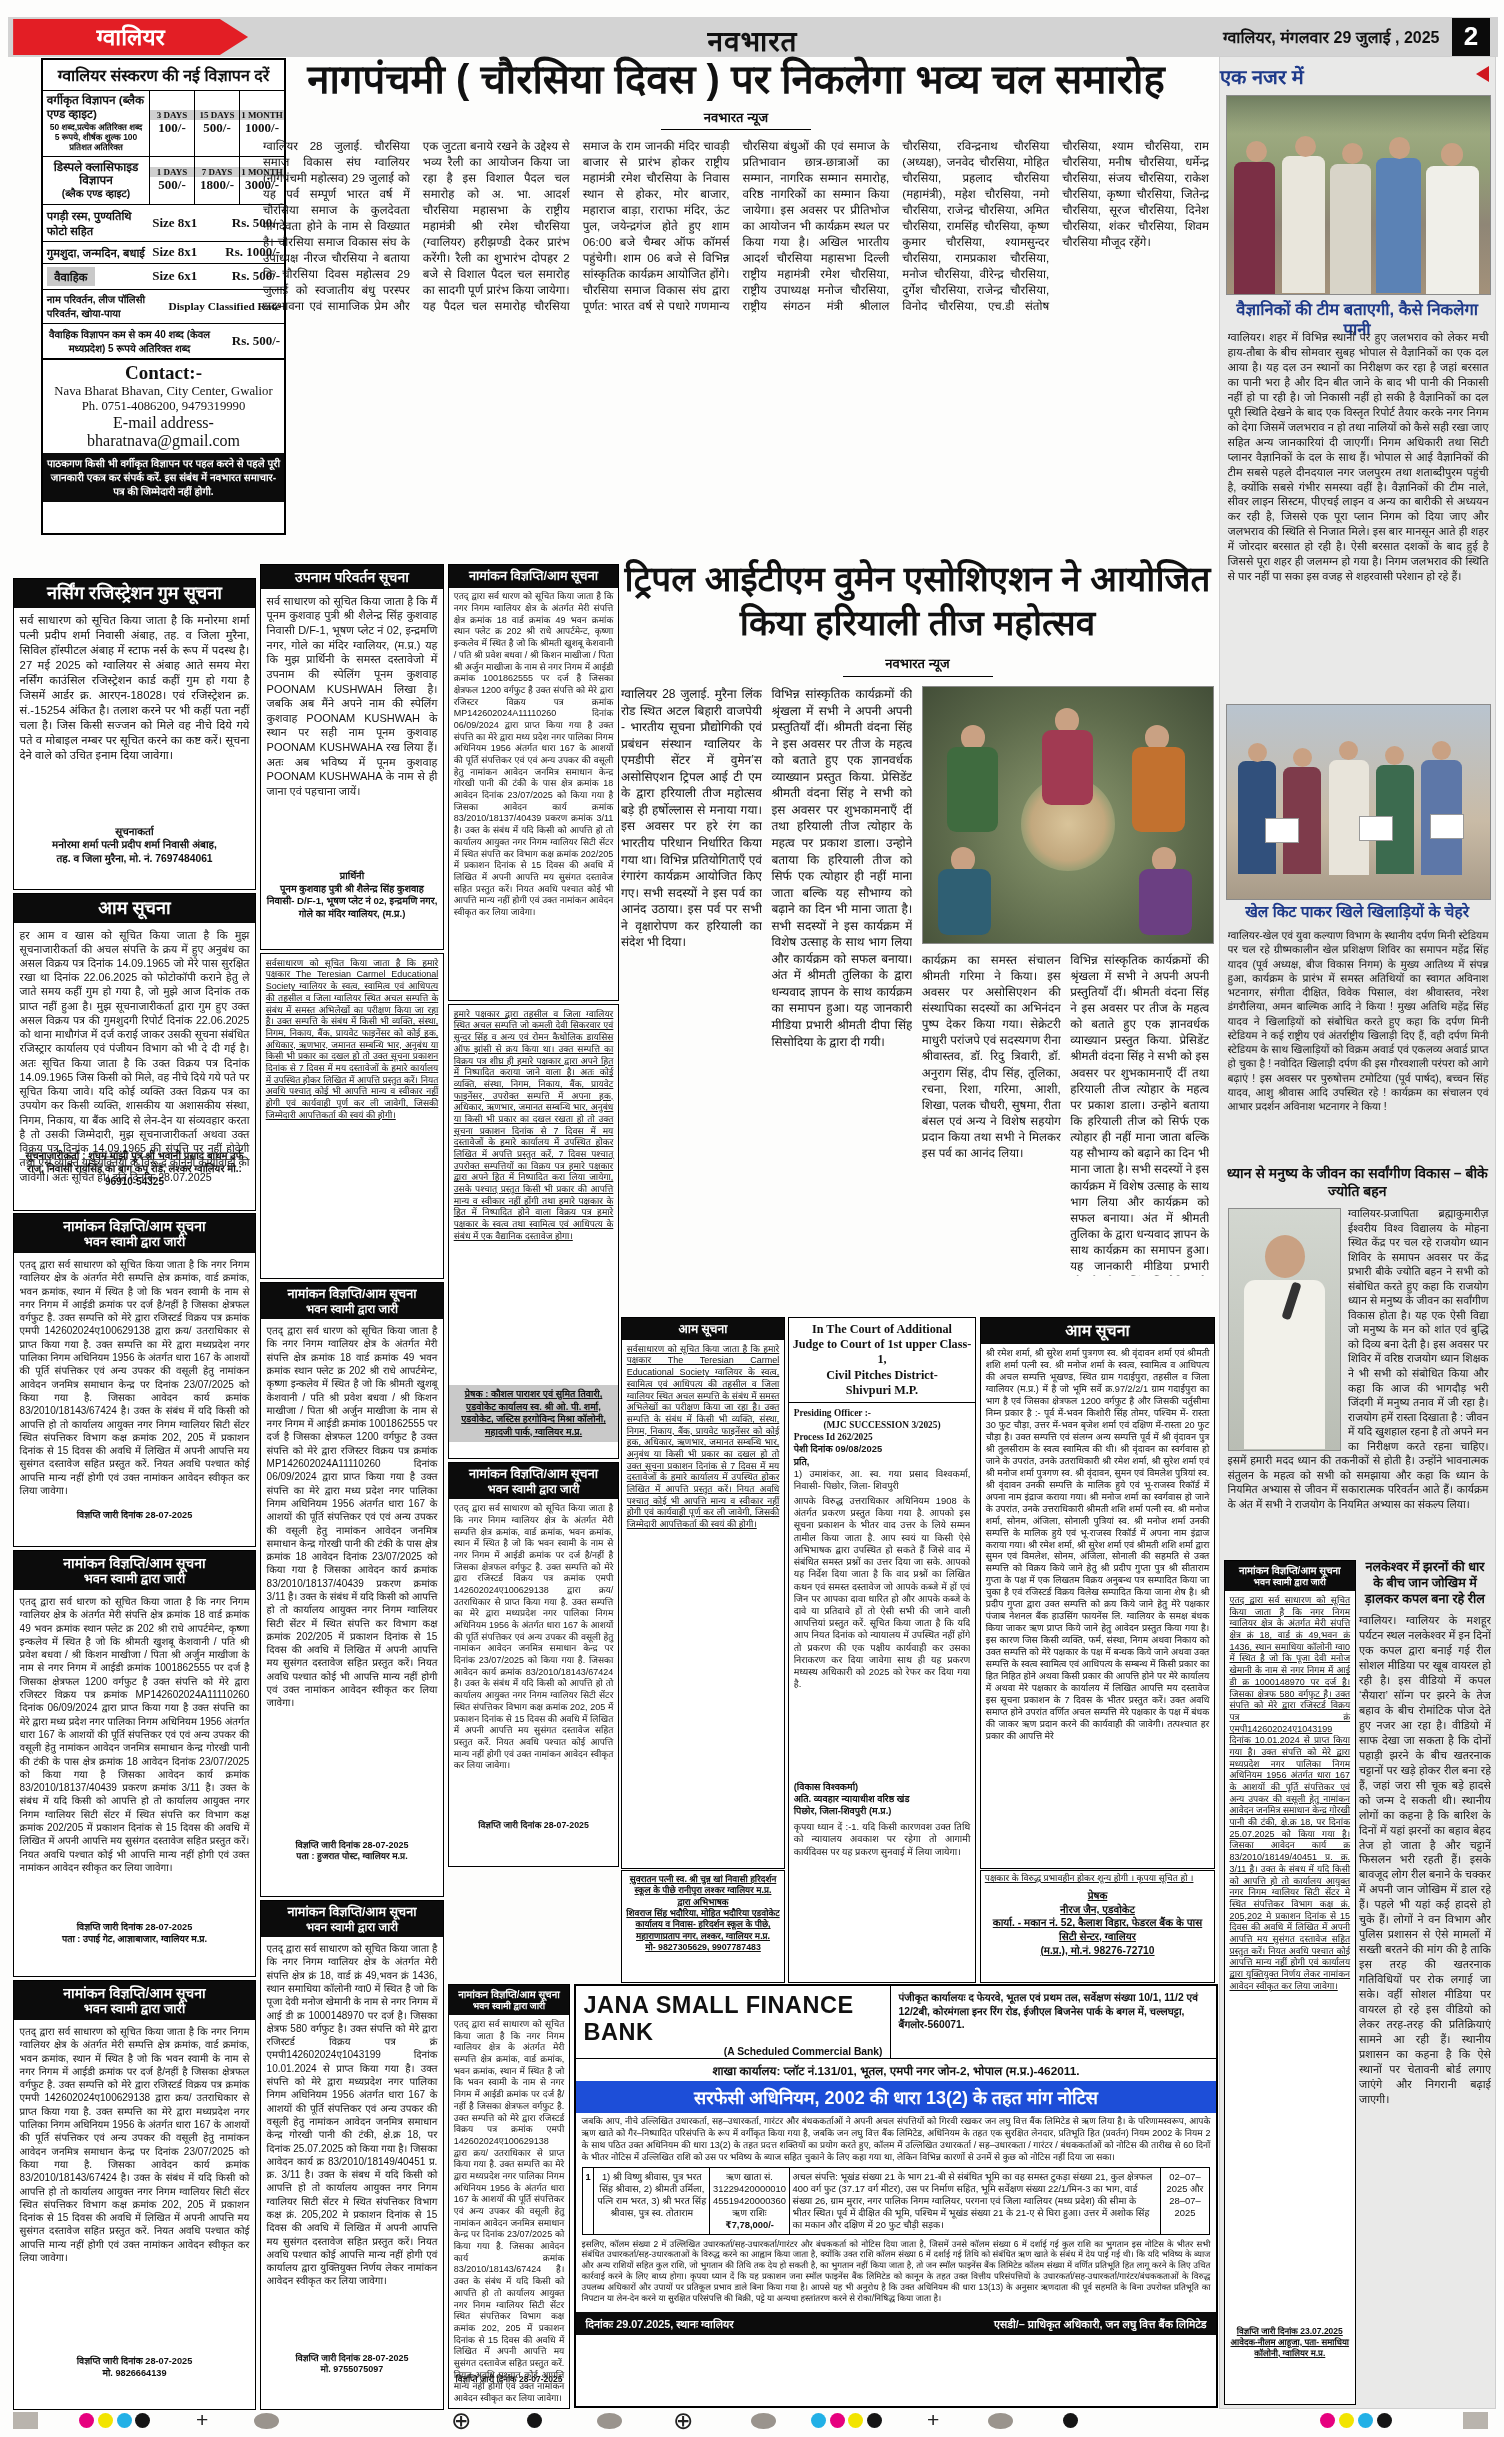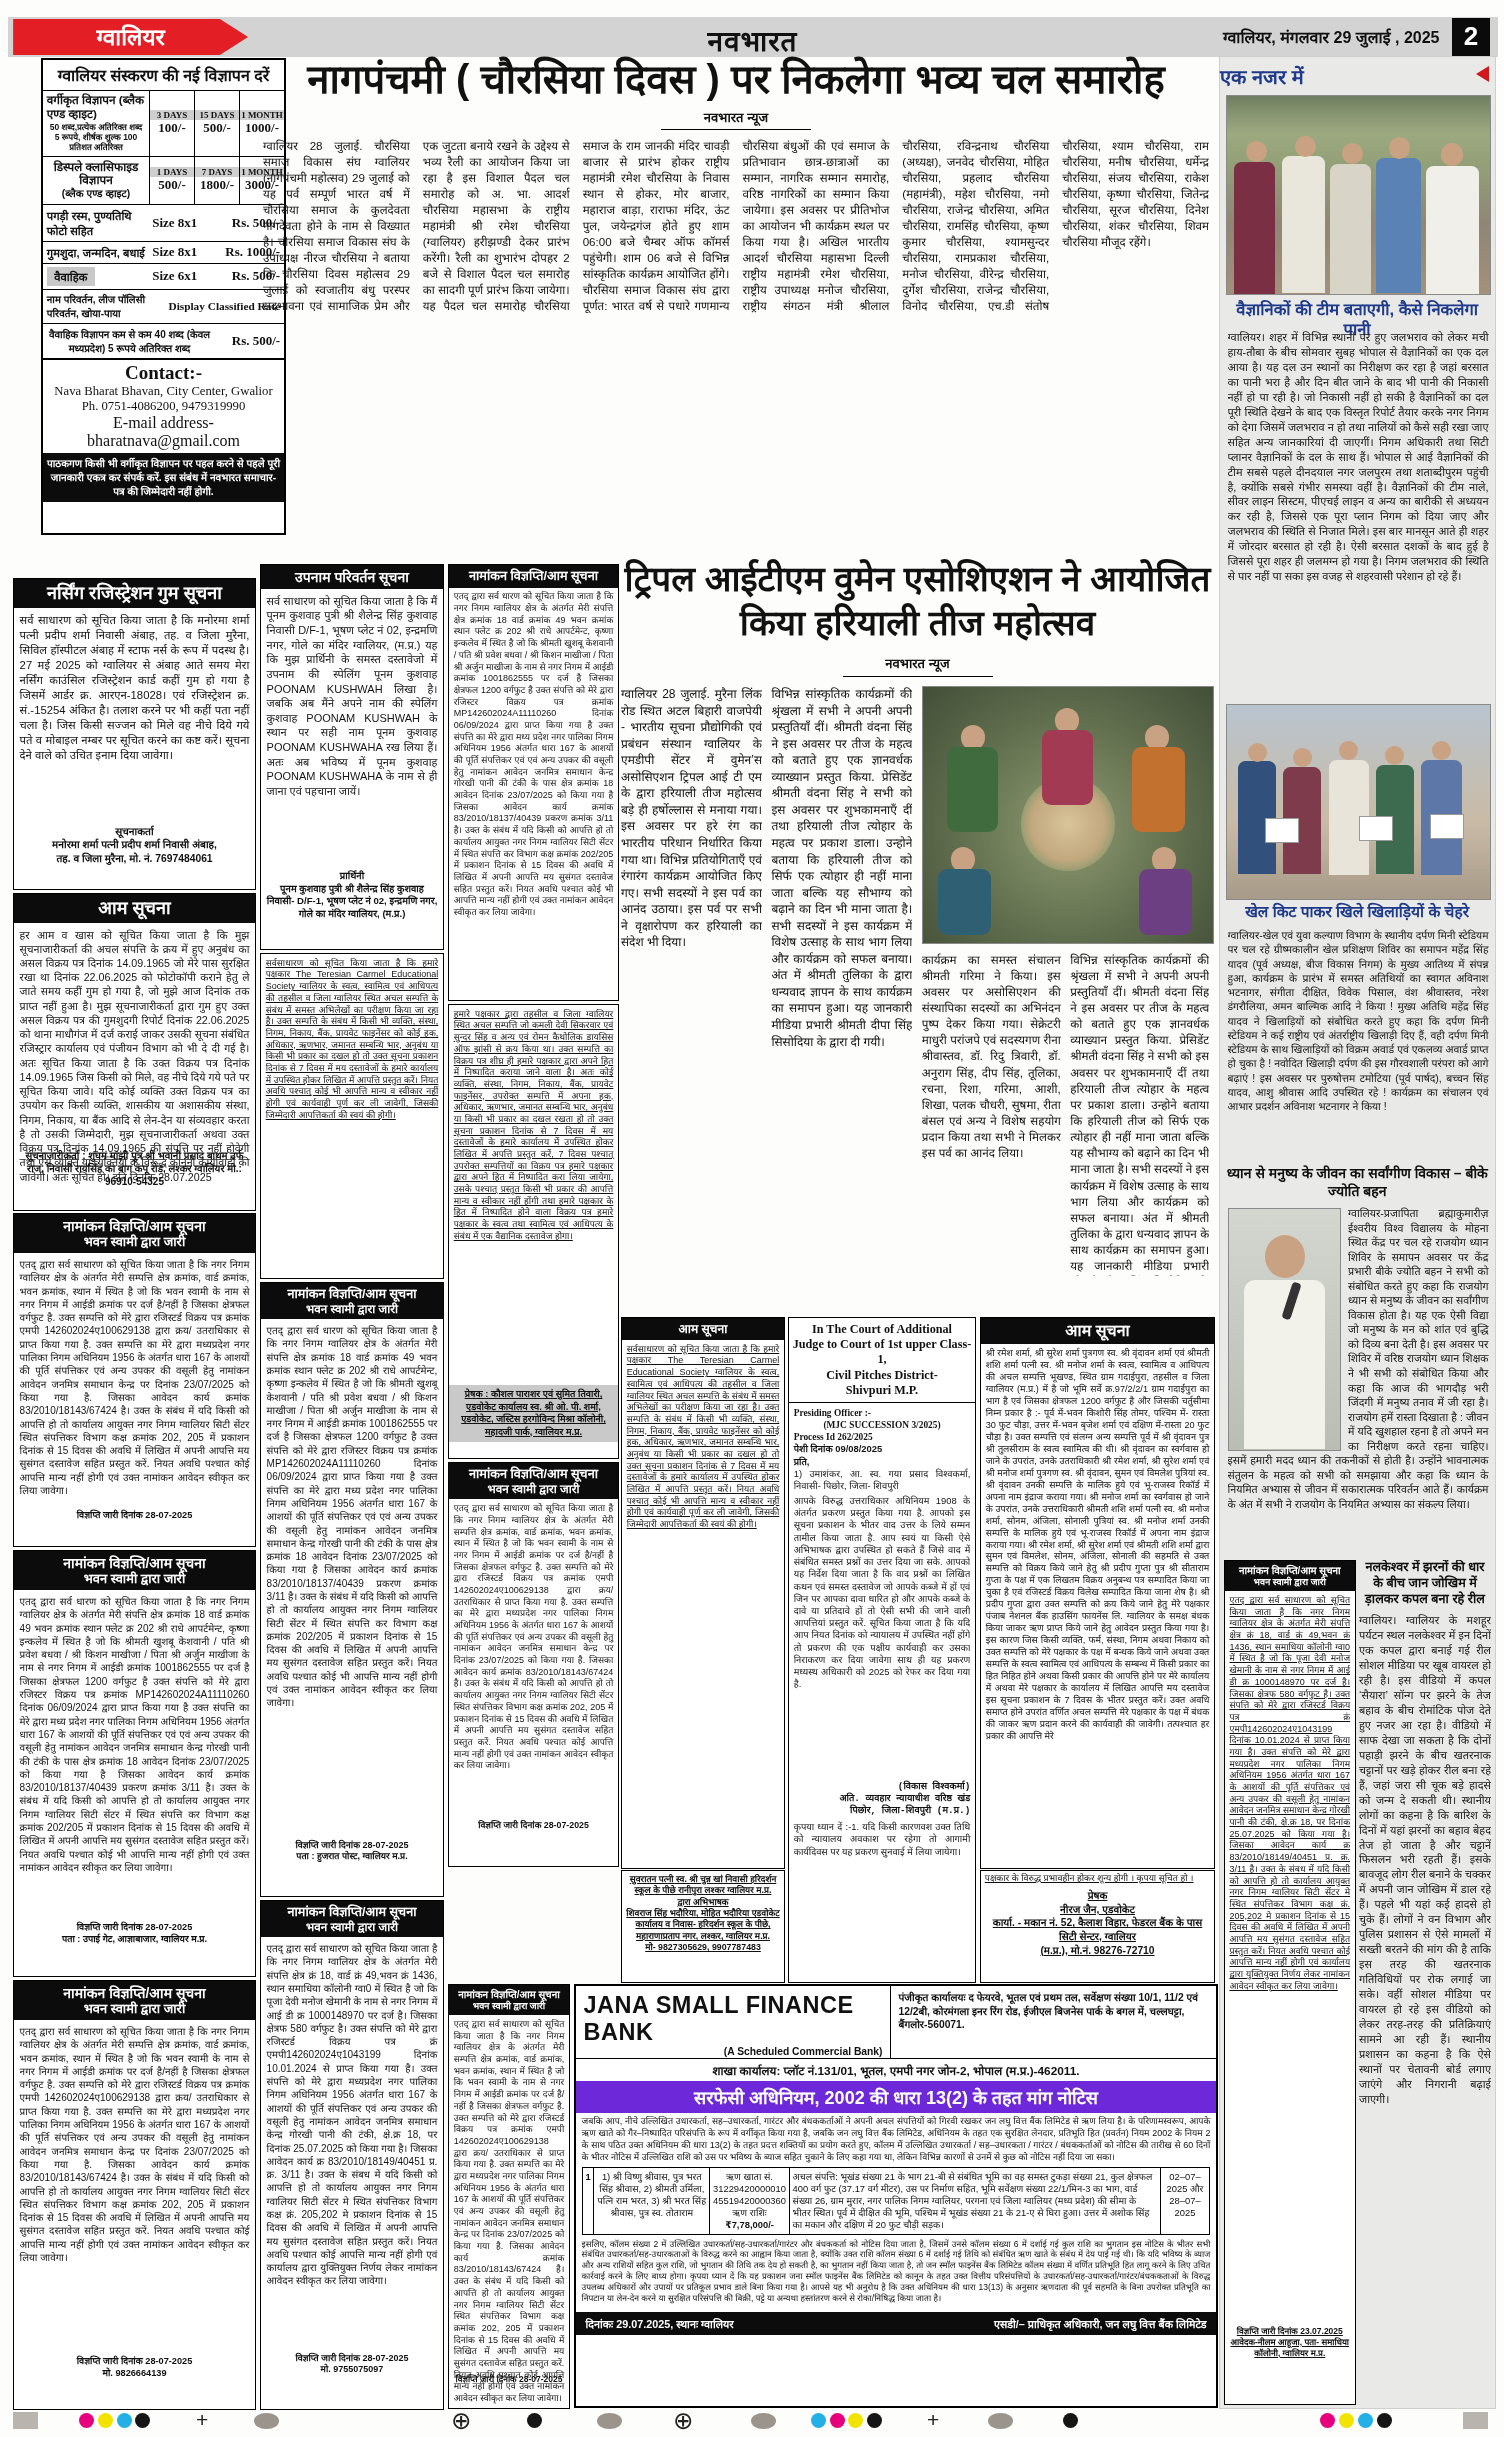--- a/index.html
+++ b/index.html
@@ -45,21 +45,21 @@
   .pcell{width:44px;border-left:1.4px solid #000;text-align:center;display:flex;flex-direction:column;justify-content:center;}
   .pcell .d{font-size:9px;font-weight:bold;background:#cfcfcf;font-family:"Liberation Serif",serif;}
   .pcell .p{font-size:13px;font-weight:bold;font-family:"Liberation Serif",serif;}
   .sizerow{display:flex;align-items:center;border-top:1.9px solid #000;padding:2.8px 3.8px;}
   .sizerow .lab{flex:1;font-weight:bold;font-size:11.3px;}
   .sizerow .sz{width:60px;font-weight:bold;font-size:13px;font-family:"Liberation Serif",serif;}
   .sizerow .rt{width:68px;font-weight:bold;font-size:13px;text-align:right;font-family:"Liberation Serif",serif;}
   
   .bank-name{font-weight:bold;font-size:23.5px;letter-spacing:0.5px;}
   .bank-sub{font-weight:bold;font-size:10.3px;text-align:right;}
-  .bank-bar{background:#6d28d9;color:#fff;font-weight:bold;font-size:18px;text-align:center;padding:3.8px 0;}
+  .bank-bar{background:#1d4ed8;color:#fff;font-weight:bold;font-size:18px;text-align:center;padding:3.8px 0;}
   .btable{border-collapse:collapse;width:100%;}
   .btable td,.btable th{border:1.1px solid #000;font-size:9.4px;line-height:1.28;padding:2.8px;vertical-align:top;}
   .btable th{background:#e2e2e2;text-align:center;font-weight:bold;}
   .bank-foot{background:#0c0c0c;color:#fff;font-weight:bold;font-size:10.8px;display:flex;justify-content:space-between;padding:3.8px 9.4px;}
   
   .dot{position:absolute;width:15px;height:15px;border-radius:50%;}
   .oval{position:absolute;width:24.5px;height:16px;border-radius:50%;background:#9a948d;}
   .crossmark{position:absolute;font-size:21px;color:#222;font-weight:normal;}
 </style>
 </head>
@@ -346,21 +346,21 @@
     <div class="body-xs" style="font-size:9.4px;">
       <div class="serif" style="font-weight:bold;">Presiding Officer :-</div>
       <div class="serif" style="text-align:center;font-weight:bold;">(MJC SUCCESSION 3/2025)</div>
       <div style="display:flex;justify-content:space-between;font-weight:bold;">
         <span class="serif">Process Id 262/2025</span>
       </div>
       <div style="font-weight:bold;">पेशी दिनांक 09/08/2025</div>
       <div style="font-weight:bold;">प्रति,</div>
       <div>1) उमाशंकर, आ. स्व. गया प्रसाद विश्वकर्मा, निवासी- पिछोर, जिला- शिवपुरी</div>
       <div style="margin-top:2.8px;height:282px;overflow:hidden;">आपके विरुद्ध उत्तराधिकार अधिनियम 1908 के अंतर्गत प्रकरण प्रस्तुत किया गया है. आपको इस सूचना प्रकाशन के भीतर वाद उत्तर के लिये सम्मन तामील किया जाता है. आप स्वयं या किसी ऐसे अभिभाषक द्वारा उपस्थित हो सकते हैं जिसे वाद में संबंधित समस्त प्रश्नों का उत्तर दिया जा सके. आपको यह निर्देश दिया जाता है कि वाद प्रश्नों का लिखित कथन एवं समस्त दस्तावेज जो आपके कब्जे में हों एवं जिन पर आपका दावा धारित हो और आपके कब्जे के दावे या प्रतिदावे हों तो ऐसी सभी की जाने वाली आपत्तियां प्रस्तुत करें. सूचित किया जाता है कि यदि आप नियत दिनांक को न्यायालय में उपस्थित नहीं होंगे तो प्रकरण की एक पक्षीय कार्यवाही कर उसका निराकरण कर दिया जावेगा साथ ही यह प्रकरण मध्यस्थ अधिकारी को 2025 को रेफर कर दिया गया है.</div>
-      <div style="text-align:right;font-weight:bold;margin-top:3.8px;font-family:Liberation Mono, monospace;">
+      <div style="font-weight:bold;margin-top:3.8px;">
         <span>(विकास विश्वकर्मा)</span><br>
         <span>अति. व्यवहार न्यायाधीश वरिष्ठ खंड</span><br>
         <span>पिछोर, जिला-शिवपुरी (म.प्र.)</span>
       </div>
       <div style="margin-top:3.8px;">कृपया ध्यान दें :-1. यदि किसी कारणवश उक्त तिथि को न्यायालय अवकाश पर रहेगा तो आगामी कार्यदिवस पर यह प्रकरण सुनवाई में लिया जायेगा।</div>
     </div>
   </div>
 
   <div class="box" style="left:980px;top:1317px;width:233px;height:550px;">
     <div class="bhead" style="font-size:16px;">आम सूचना</div>

